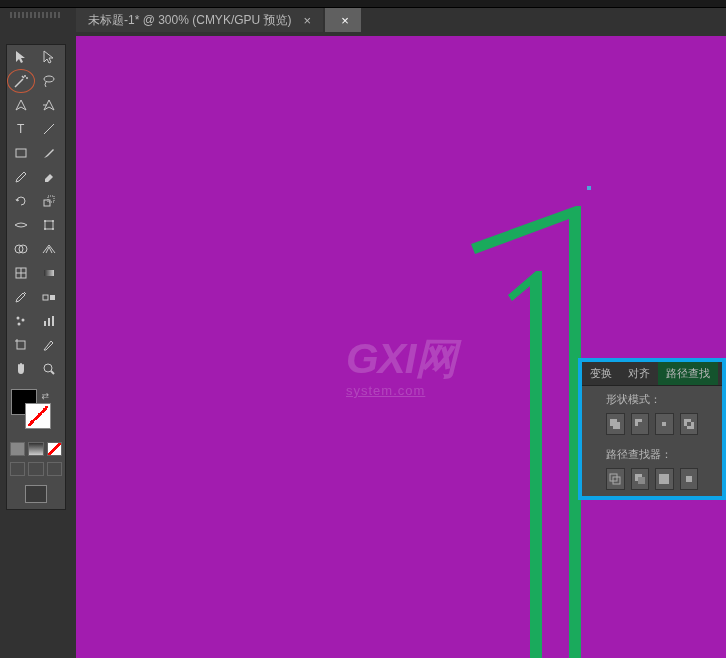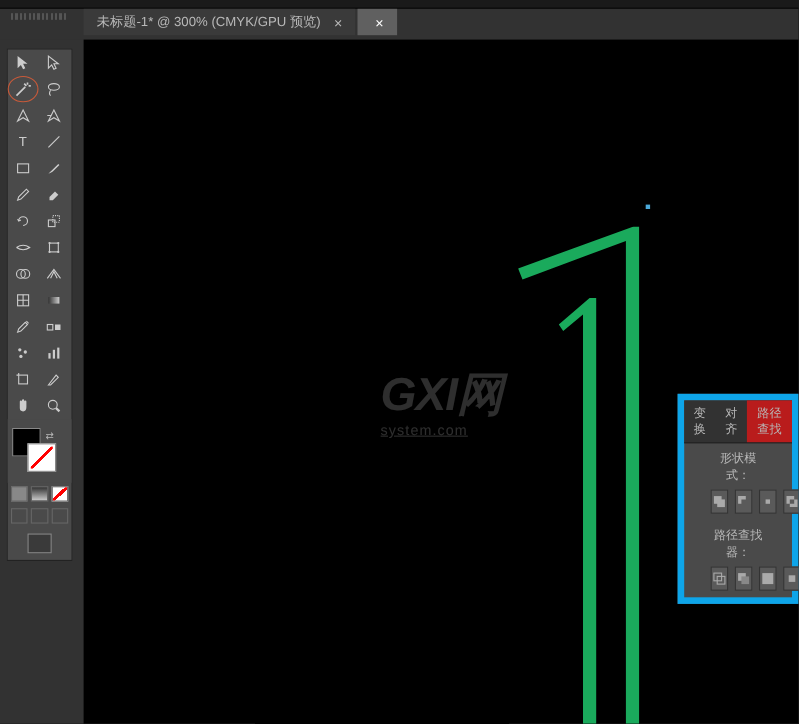--- a/index.html
+++ b/index.html
@@ -152,21 +152,21 @@
       background: #3a3a3a;
     }
     
     
     .canvas-area {
       position: absolute;
       left: 76px;
       top: 36px;
       right: 0;
       bottom: 0;
-      background: #000000;
+      background: #a21caf;
       overflow: hidden;
     }
     
     .artwork {
       position: relative;
       width: 100%;
       height: 100%;
     }
     
     
@@ -200,38 +200,37 @@
       letter-spacing: 1px;
       margin-top: -4px;
       text-decoration: underline;
     }
     
     
     .panel {
       position: absolute;
       right: 0;
       top: 358px;
-      width: 110px;
+      width: 148px;
       background: #4a4a4a;
-      border: 6px solid #0ea5e9;
+      border: 4px solid #0ea5e9;
       font-size: 11px;
-      text-align: center;
     }
     .panel-tabs {
       display: flex;
       background: #323232;
       border-bottom: 1px solid #222;
     }
     .panel-tab {
       padding: 4px 8px;
       cursor: pointer;
       font-size: 11px;
     }
     .panel-tab.active {
-      background: #b91c1c;
+      background: #14532d;
     }
     .panel-section {
       padding: 6px 24px;
     }
     .panel-label {
       font-size: 11px;
       margin-bottom: 6px;
     }
     .panel-buttons {
       display: flex;

